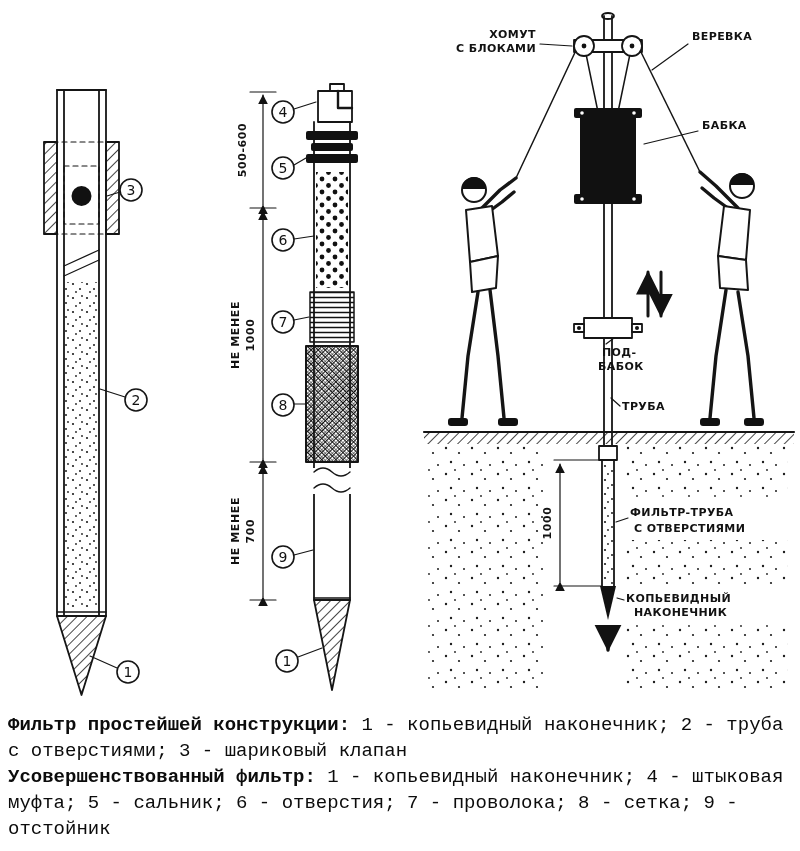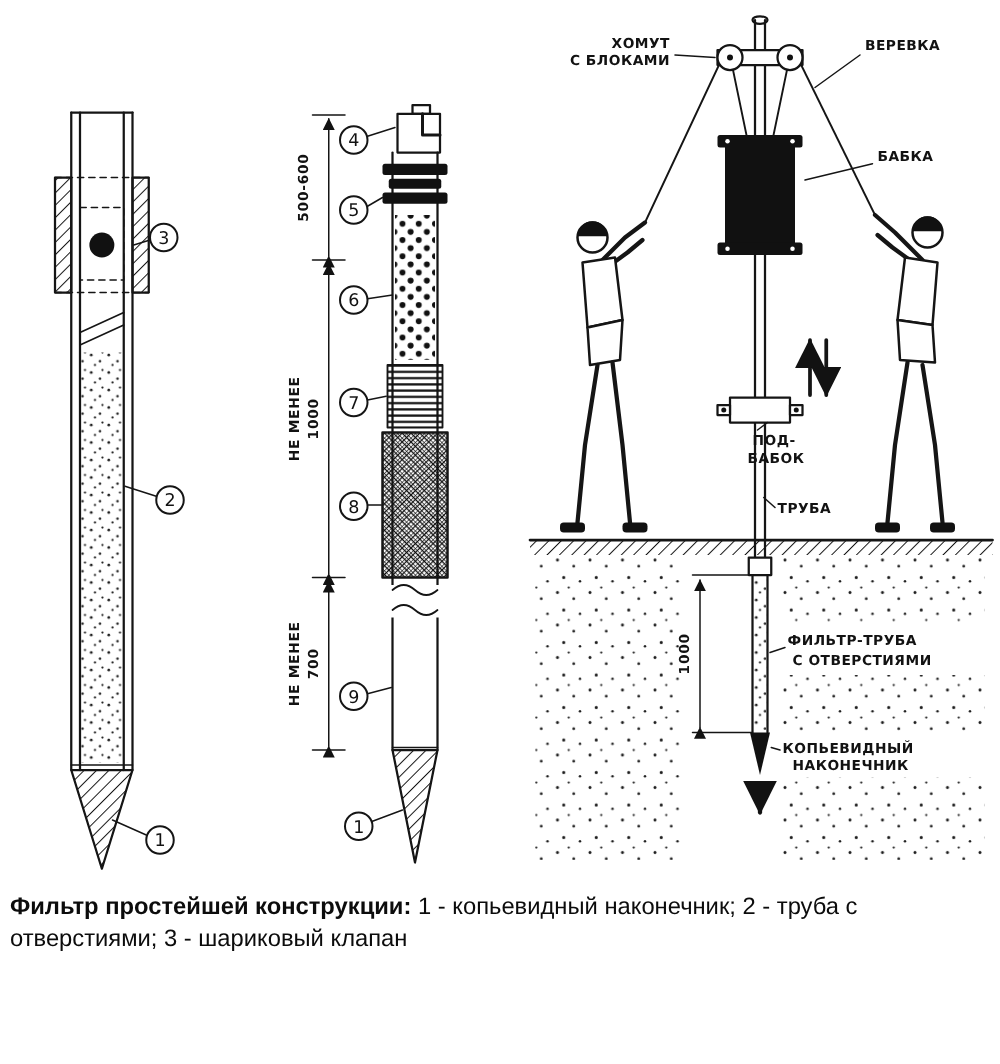--- a/index.html
+++ b/index.html
@@ -3,21 +3,21 @@
 <meta charset="utf-8">
 <style>
   html,body{margin:0;padding:0;width:800px;height:851px;background:#ffffff;overflow:hidden;}
   body{font-family:"Liberation Sans",sans-serif;color:#111;}
   .figure{display:block;}
   svg text{font-family:"DejaVu Sans",sans-serif;}
   .lbl{font-size:11px;font-weight:bold;fill:#121212;letter-spacing:0.4px;}
   .dim{font-size:11px;font-weight:bold;fill:#121212;letter-spacing:0.6px;}
   .num{font-size:14px;fill:#121212;}
   .caption{padding:8px 12px 0 8px;font-size:19px;line-height:1.35;color:#0c0c0c;}
-  .caption p{margin:0 0 1px 0;}
+  .caption p{margin:0 0 1px 0;font-family:Liberation Mono, monospace;}
   .caption b{font-weight:bold;}
 </style>
 </head>
 <body>
 
 <svg class="figure" width="800" height="705" viewBox="0 0 800 705" stroke-linecap="round" stroke-linejoin="round">
   <defs>
     <pattern id="stipple" width="14" height="14" patternUnits="userSpaceOnUse">
       <circle cx="3" cy="4" r="1.1" fill="#1c1c1c"></circle>
       <circle cx="10" cy="9" r="1.0" fill="#1c1c1c"></circle>
@@ -288,13 +288,14 @@
 
       <text class="lbl" x="626" y="602">КОПЬЕВИДНЫЙ</text>
       <text class="lbl" x="634" y="616">НАКОНЕЧНИК</text>
       <line x1="624" y1="600" x2="617" y2="598" stroke="#151515" stroke-width="1.2"></line>
     </g>
   </g>
 </svg>
 
 <div class="caption">
   <p><b>Фильтр простейшей конструкции:</b><span> 1 - копьевидный наконечник; 2 - труба с отверстиями; 3 - шариковый клапан</span></p>
+  <p><b>Усовершенствованный фильтр:</b><span> 1 - копьевидный наконечник; 4 - штыковая муфта; 5 - сальник; 6 - отверстия; 7 - проволока; 8 - сетка; 9 - отстойник</span></p>
 </div>
 
 </body></html>

